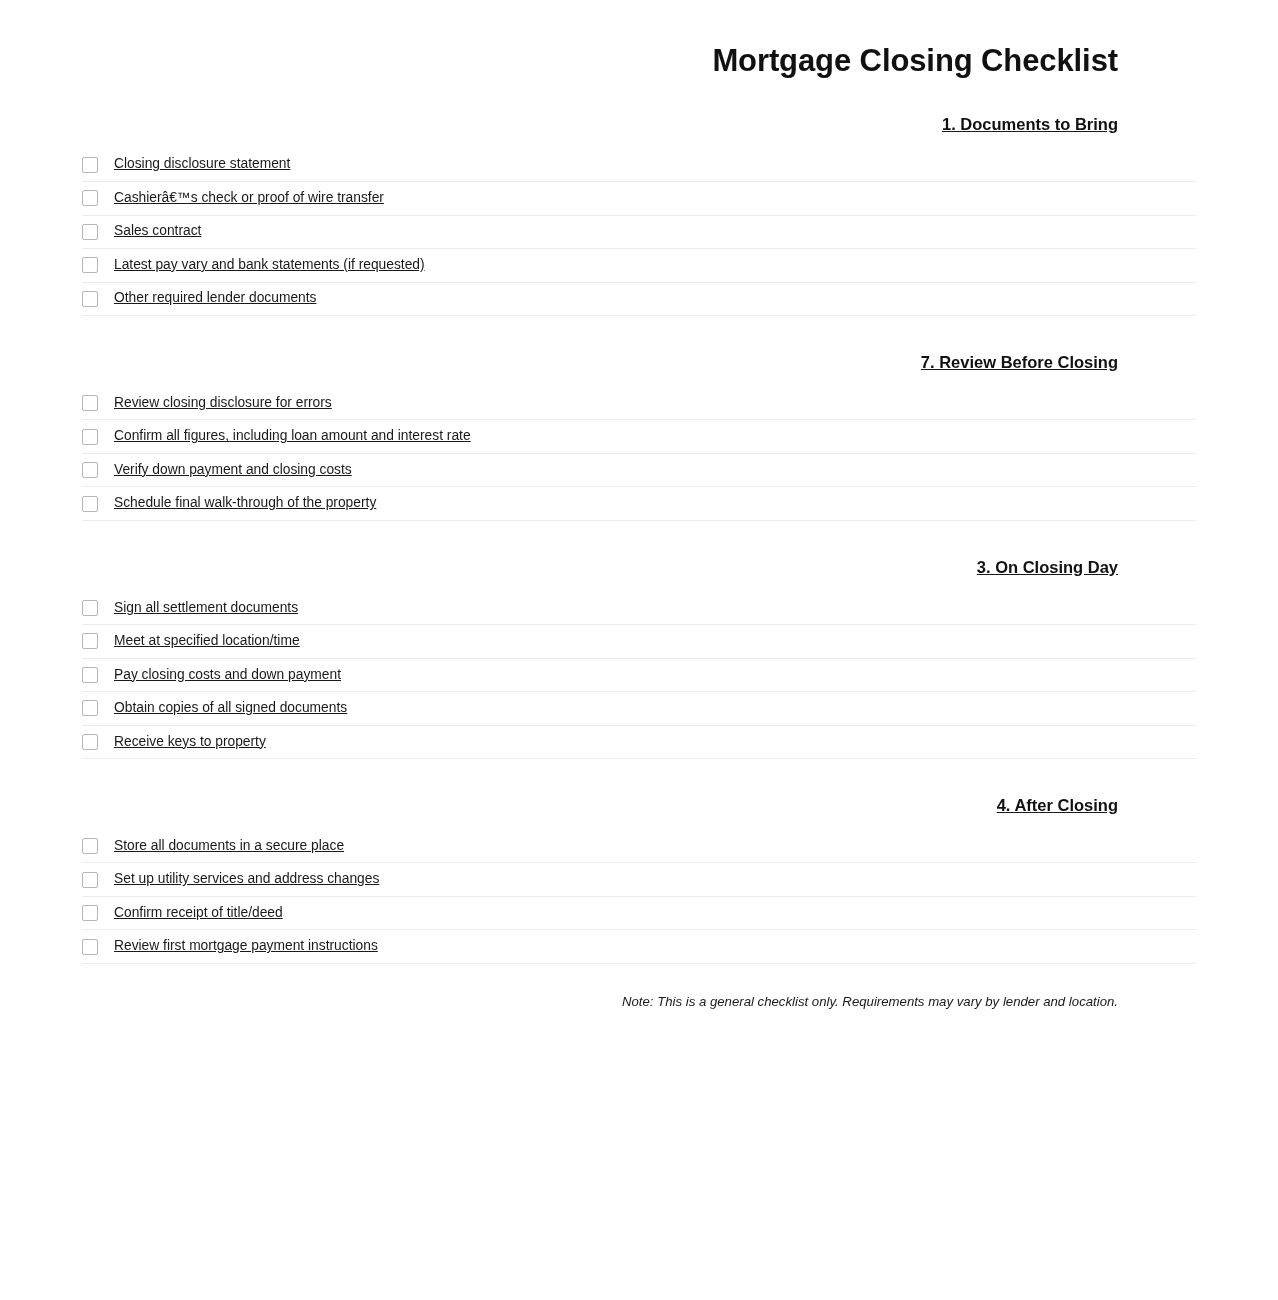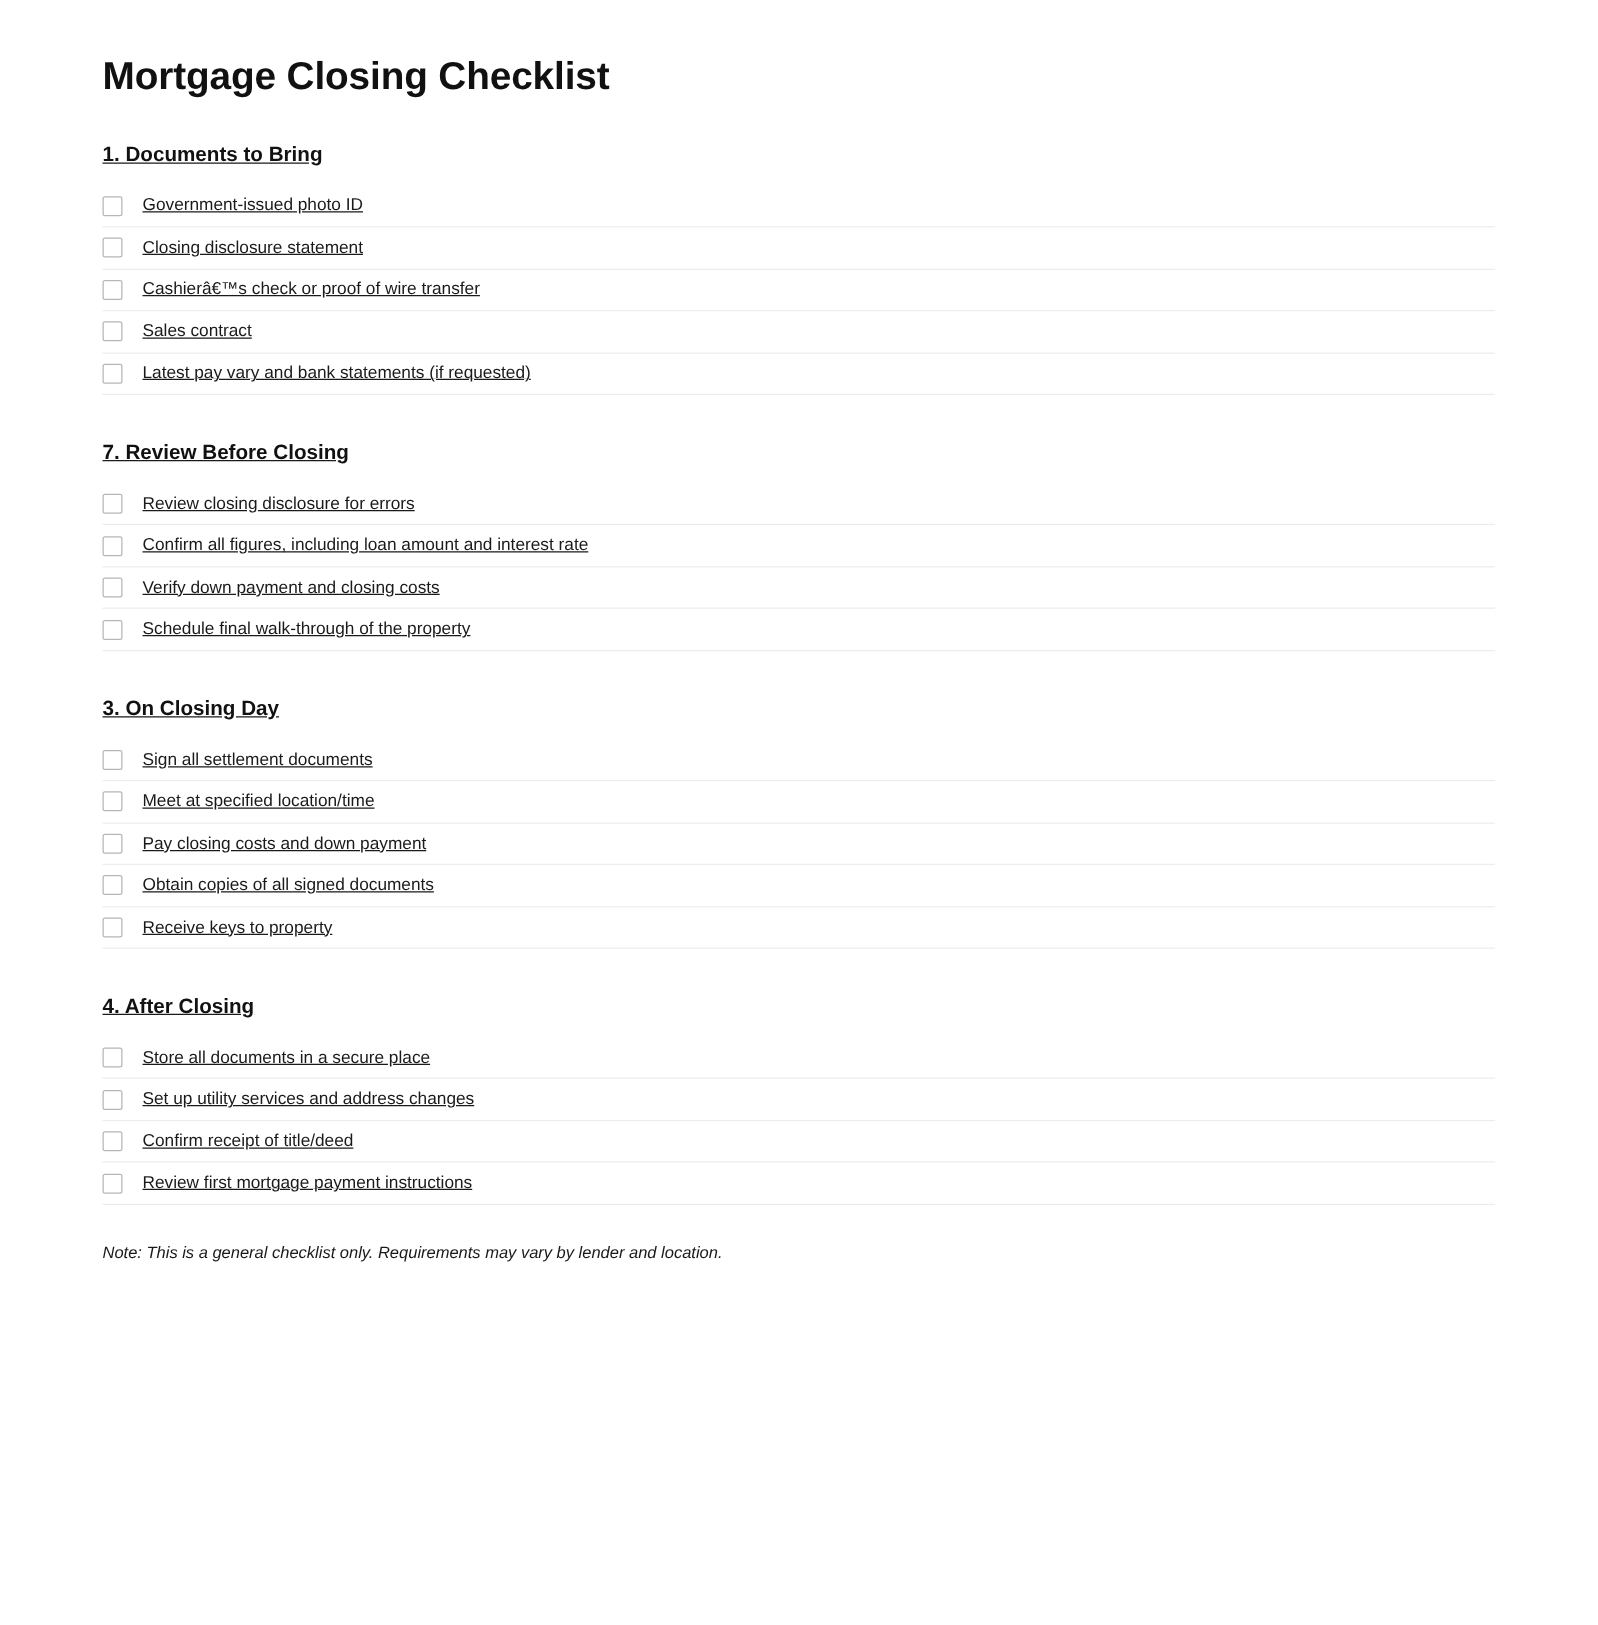--- a/index.html
+++ b/index.html
@@ -14,20 +14,21 @@
     font-family: "Liberation Sans", sans-serif;
     color: #1a1a1a;
     -webkit-font-smoothing: antialiased;
     overflow: hidden;
   }
 
   .page {
     padding: 44px 82px 0 82px;
     box-sizing: border-box;
     width: 1200px;
+    text-align: right;
   }
 
   .doc-title {
     font-size: 31px;
     font-weight: bold;
     line-height: 1.12;
     color: #111111;
     margin: 0 0 0 0;
     letter-spacing: -0.1px;
   }
@@ -96,38 +97,38 @@
 <div class="page">
 
   <h1 class="doc-title">Mortgage Closing Checklist</h1>
 
   <div id="sections-root">
       <section class="section">
         <h2 class="section-title">1. Documents to Bring</h2>
         <ul class="items">
           <li class="item">
             <span class="checkbox"></span>
-            <span class="item-label">Government-issued photo ID</span>
-          </li>
-          <li class="item">
-            <span class="checkbox"></span>
             <span class="item-label">Closing disclosure statement</span>
           </li>
           <li class="item">
             <span class="checkbox"></span>
             <span class="item-label">Cashierâ€™s check or proof of wire transfer</span>
           </li>
           <li class="item">
             <span class="checkbox"></span>
             <span class="item-label">Sales contract</span>
           </li>
           <li class="item">
             <span class="checkbox"></span>
             <span class="item-label">Latest pay vary and bank statements (if requested)</span>
           </li>
+          <li class="item">
+            <span class="checkbox"></span>
+            <span class="item-label">Other required lender documents</span>
+          </li>
         </ul>
       </section>
       <section class="section">
         <h2 class="section-title">7. Review Before Closing</h2>
         <ul class="items">
           <li class="item">
             <span class="checkbox"></span>
             <span class="item-label">Review closing disclosure for errors</span>
           </li>
           <li class="item">

